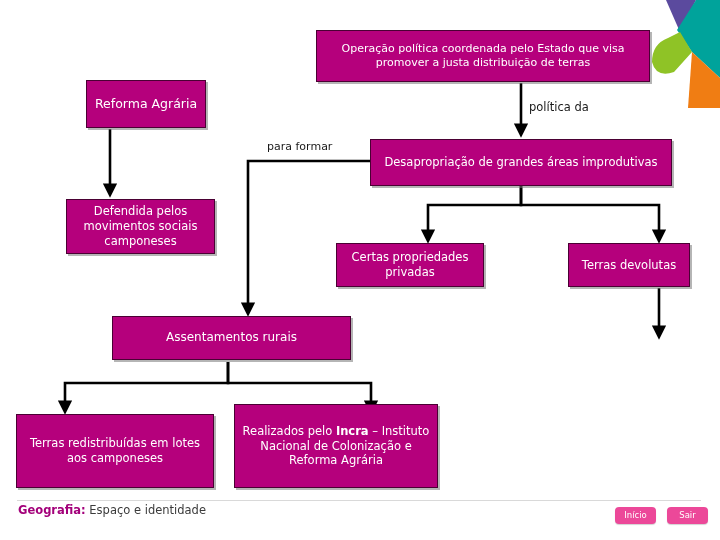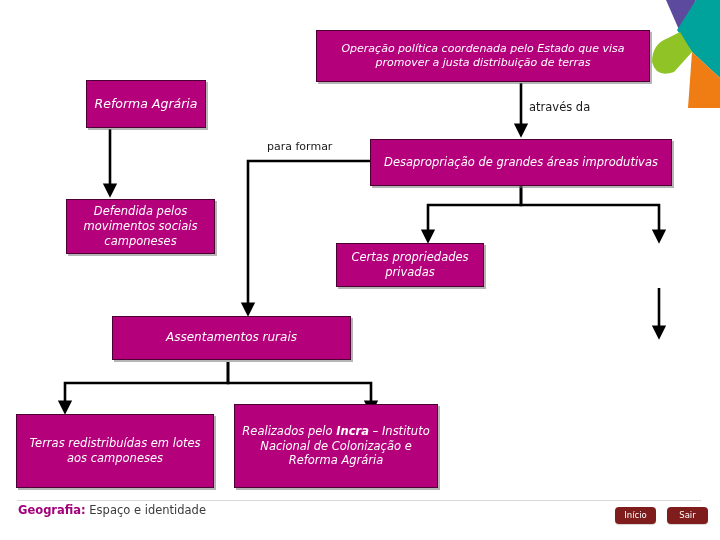--- a/index.html
+++ b/index.html
@@ -36,21 +36,20 @@
     background: #b5007c;
     border: 1px solid #4a0033;
     color: #ffffff;
     display: flex;
     align-items: center;
     justify-content: center;
     text-align: center;
     line-height: 1.28;
     padding: 3px 6px;
     box-shadow: 2px 2px 0 rgba(120,120,120,0.55);
-    font-style: italic;
   }
   .node .txt { display: block; width: 100%; }
   .node b { font-weight: bold; }
 
   
   .conn-label {
     position: absolute;
     color: #1a1a1a;
     white-space: nowrap;
   }
@@ -85,21 +84,21 @@
     height: 1px;
     background: #d9d9d9;
   }
 
   
   .nav-btn {
     position: absolute;
     bottom: 16px;
     height: 17px;
     min-width: 41px;
-    background: #7f1d1d;
+    background: #ec4899;
     border: none;
     border-radius: 4px;
     color: #ffffff;
     font-family: "DejaVu Sans", sans-serif;
     font-size: 8.5px;
     line-height: 17px;
     text-align: center;
     padding: 0 7px;
     cursor: pointer;
     box-shadow: 0 1px 1px rgba(0,0,0,0.18);
@@ -158,35 +157,38 @@
   </div>
 
   <div class="node" id="n-defendida" style="left:66px; top:199px; width:149px; height:55px; font-size:11.5px;">
     <span class="txt">Defendida pelos movimentos sociais camponeses</span>
   </div>
 
   <div class="node" id="n-certas" style="left:336px; top:243px; width:148px; height:44px; font-size:11.5px;">
     <span class="txt">Certas propriedades privadas</span>
   </div>
 
+  <div class="node" id="n-devolutas" style="left:568px; top:243px; width:122px; height:44px; font-size:11.5px;">
+    <span class="txt">Terras devolutas</span>
+  </div>
 
   <div class="node" id="n-assentamentos" style="left:112px; top:316px; width:239px; height:44px; font-size:12px;">
     <span class="txt">Assentamentos rurais</span>
   </div>
 
 
   <div class="node" id="n-redistribuidas" style="left:16px; top:414px; width:198px; height:74px; font-size:11.5px;">
     <span class="txt">Terras redistribuídas em lotes aos camponeses</span>
   </div>
 
   <div class="node" id="n-incra" style="left:234px; top:404px; width:204px; height:84px; font-size:11.5px;">
     <span class="txt"><span>Realizados pelo </span><b>Incra</b><span> – Instituto Nacional de Colonização e Reforma Agrária</span></span>
   </div>
 
-  <div class="conn-label" id="lbl-atraves" style="left:529px; top:100px; font-size:11.5px;">através da</div>
+  <div class="conn-label" id="lbl-atraves" style="left:529px; top:100px; font-size:11.5px;">política da</div>
 
   <div class="conn-label" id="lbl-paraformar" style="left:267px; top:140px; font-size:11px;">para formar</div>
 
   <div class="footer-rule"></div>
   <div class="footer-note"><span class="brand">Geografia:</span><span> Espaço e identidade</span></div>
 
   <button class="nav-btn" id="btn-inicio">Início</button>
   <button class="nav-btn" id="btn-sair">Sair</button>
 
 </div>

